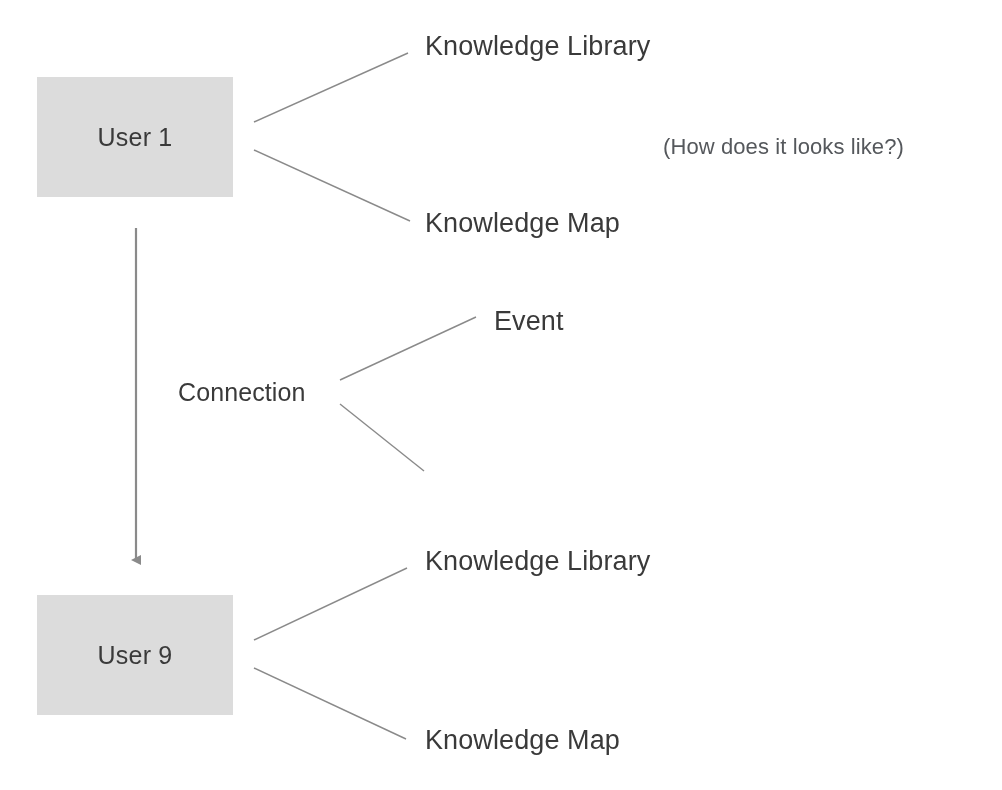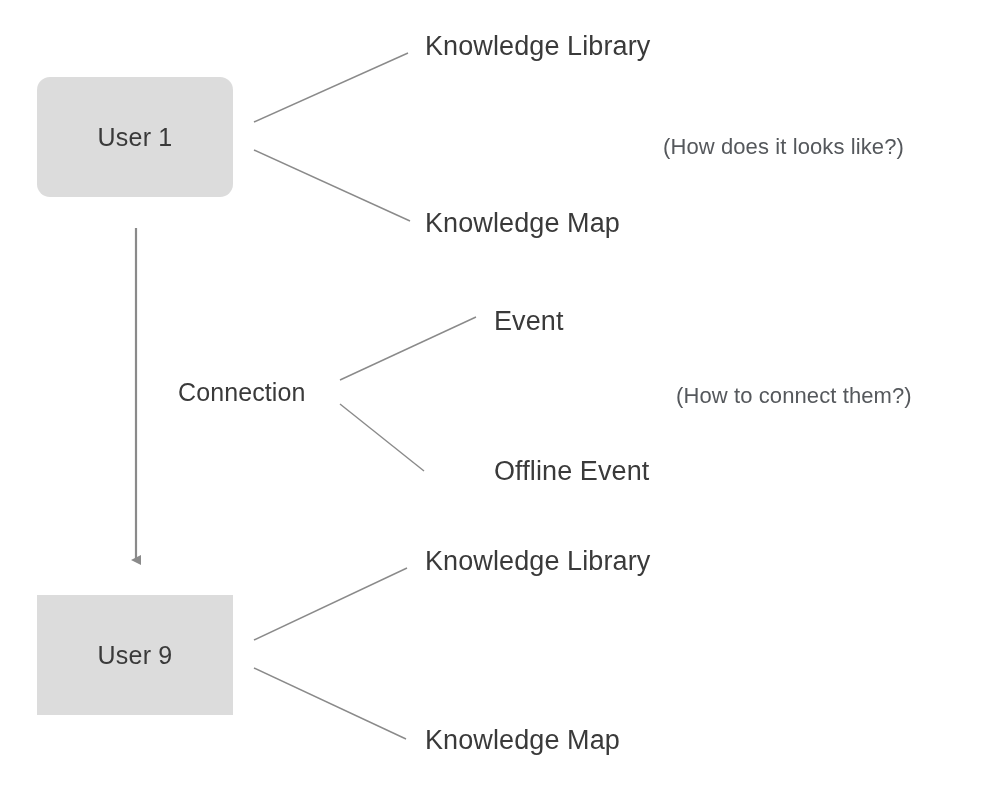--- a/index.html
+++ b/index.html
@@ -31,21 +31,21 @@
     background: #dcdcdc;
     display: flex;
     align-items: center;
     justify-content: center;
   }
   .node-box .node-label {
     font-size: 25px;
     color: #3a3a3a;
     letter-spacing: 0.2px;
   }
-  #box-user1 { left: 37px; top: 77px; border-radius: 13px; }
+  #box-user1 { left: 37px; top: 77px; }
   #box-user2 { left: 37px; top: 595px; }
 
   .leaf-label {
     position: absolute;
     font-size: 27px;
     color: #3a3a3a;
     white-space: nowrap;
     letter-spacing: 0.1px;
   }
   .mid-label {
@@ -107,21 +107,19 @@
   <div class="node-box" id="box-user2">
     <span class="node-label">User 9</span>
   </div>
 
   <div class="mid-label" id="label-connection">Connection</div>
 
   <div class="leaf-label" id="label-kl-1">Knowledge Library</div>
   <div class="leaf-label" id="label-km-1">Knowledge Map</div>
 
   <div class="leaf-label" id="label-online">Event</div>
-  <div class="leaf-label" id="label-offline">Offline Event</div>
 
   <div class="leaf-label" id="label-kl-2">Knowledge Library</div>
   <div class="leaf-label" id="label-km-2">Knowledge Map</div>
 
   <div class="note-label" id="note-looks">(How does it looks like?)</div>
-  <div class="note-label" id="note-connect">(How to connect them?)</div>
 
 </div>
 
 </body></html>

